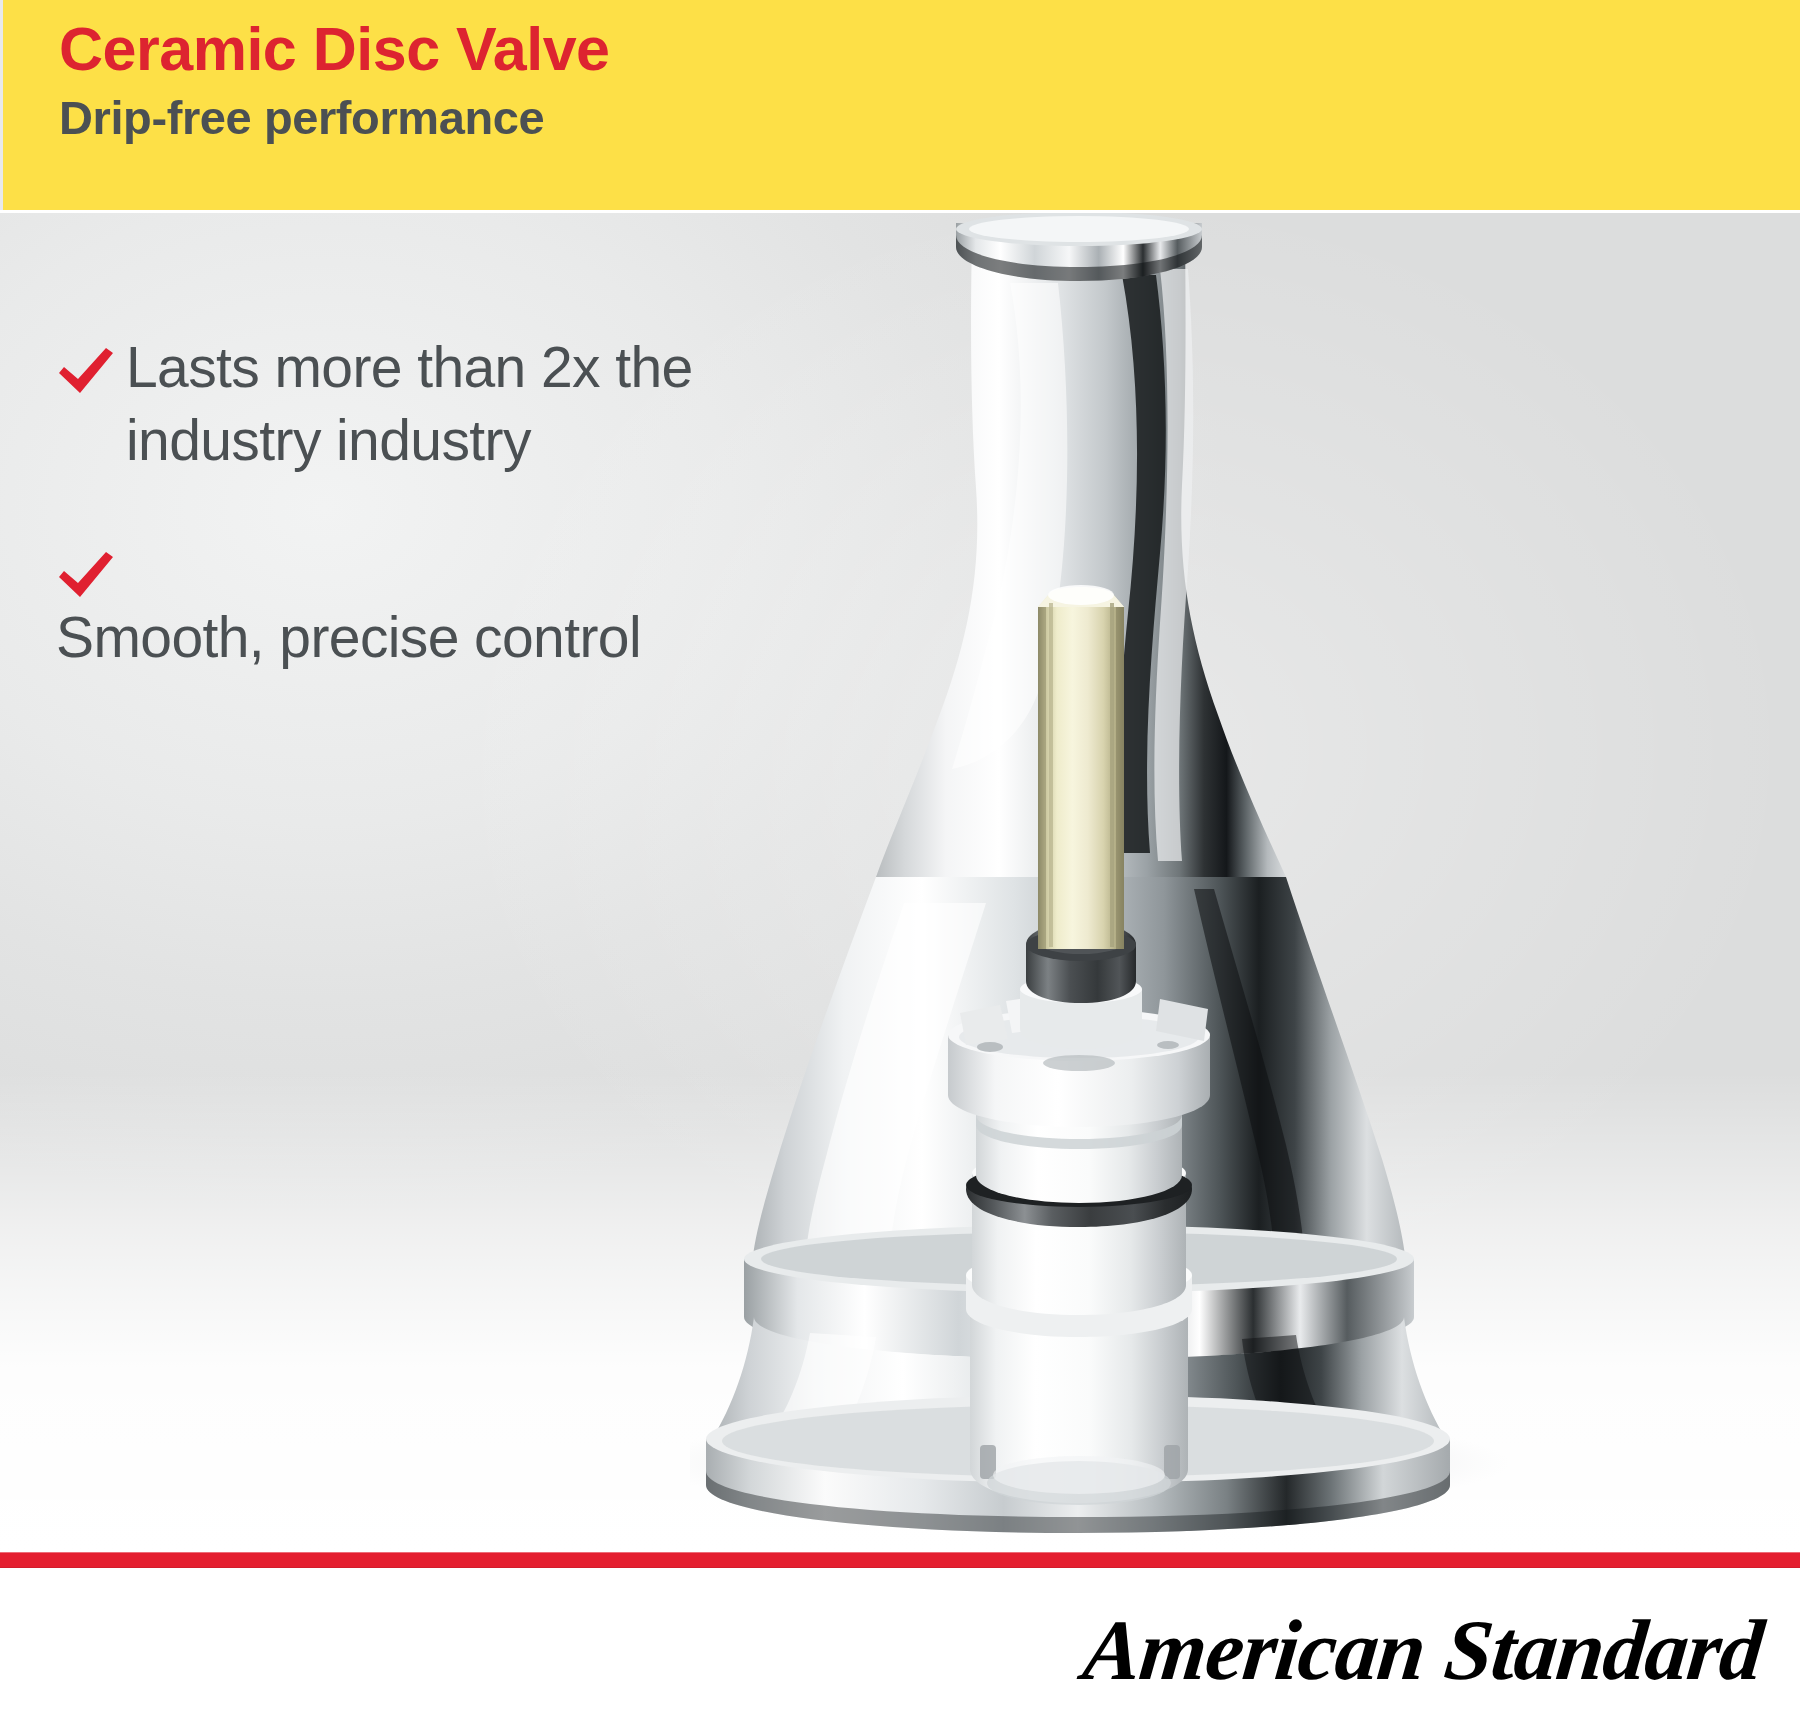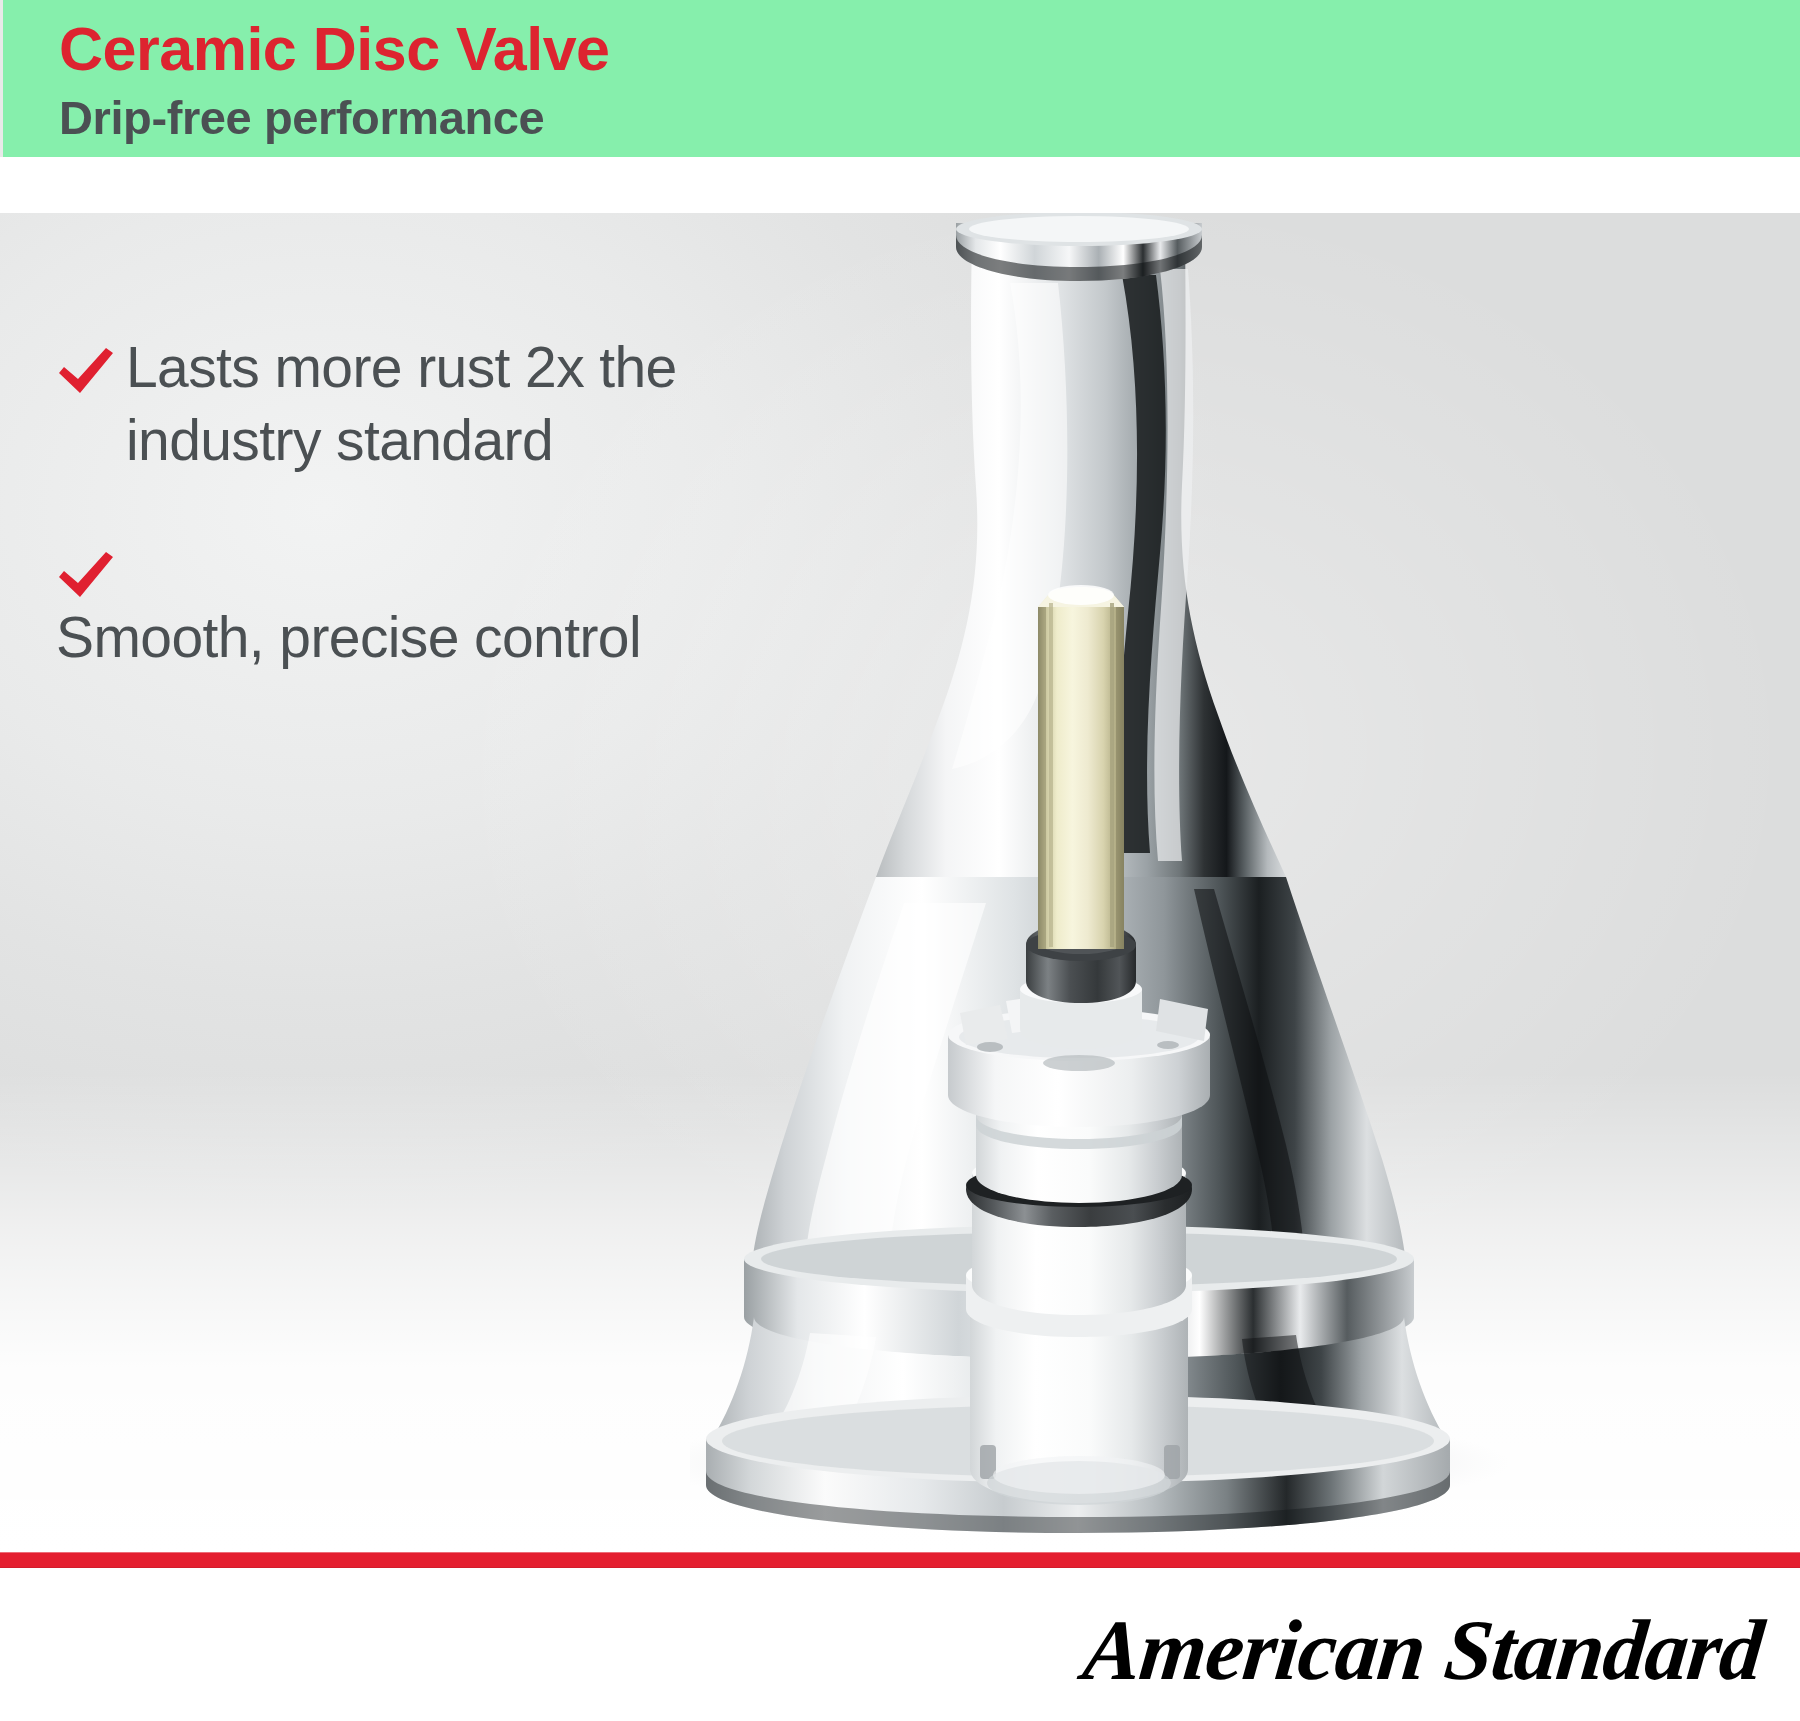--- a/index.html
+++ b/index.html
@@ -13,22 +13,22 @@
     font-family: "Liberation Sans", sans-serif;
     overflow: hidden;
     position: relative;
   }
 
   
   .header {
     position: absolute;
     left: 0; top: 0;
     width: 1800px;
-    height: 157px;
-    background: #86efac;
+    height: 210px;
+    background: #fde047;
     box-sizing: border-box;
     border-left: 3px solid #e9e9e9;
   }
   .header-inner {
     padding: 14px 0 0 56px;
   }
   .title {
     font-size: 61px;
     font-weight: bold;
     color: #dd2430;
@@ -404,21 +404,21 @@
 </div>
 
 <div class="bullets">
 
   <div class="bullet">
     <span class="check">
       <svg width="60" height="52" viewBox="0 0 60 52">
         <path d="M3 28 L8 22 L22 34 L50 3 L57 8 L24 48 Z" fill="currentColor"></path>
       </svg>
     </span>
-    <span class="bullet-text">Lasts more rust 2x the industry standard</span>
+    <span class="bullet-text">Lasts more than 2x the industry industry</span>
   </div>
 
 
   <div class="bullet">
     <span class="check">
       <svg width="60" height="52" viewBox="0 0 60 52">
         <path d="M3 28 L8 22 L22 34 L50 3 L57 8 L24 48 Z" fill="currentColor"></path>
       </svg>
     </span>
     <span class="bullet-text">Smooth, precise control</span>

